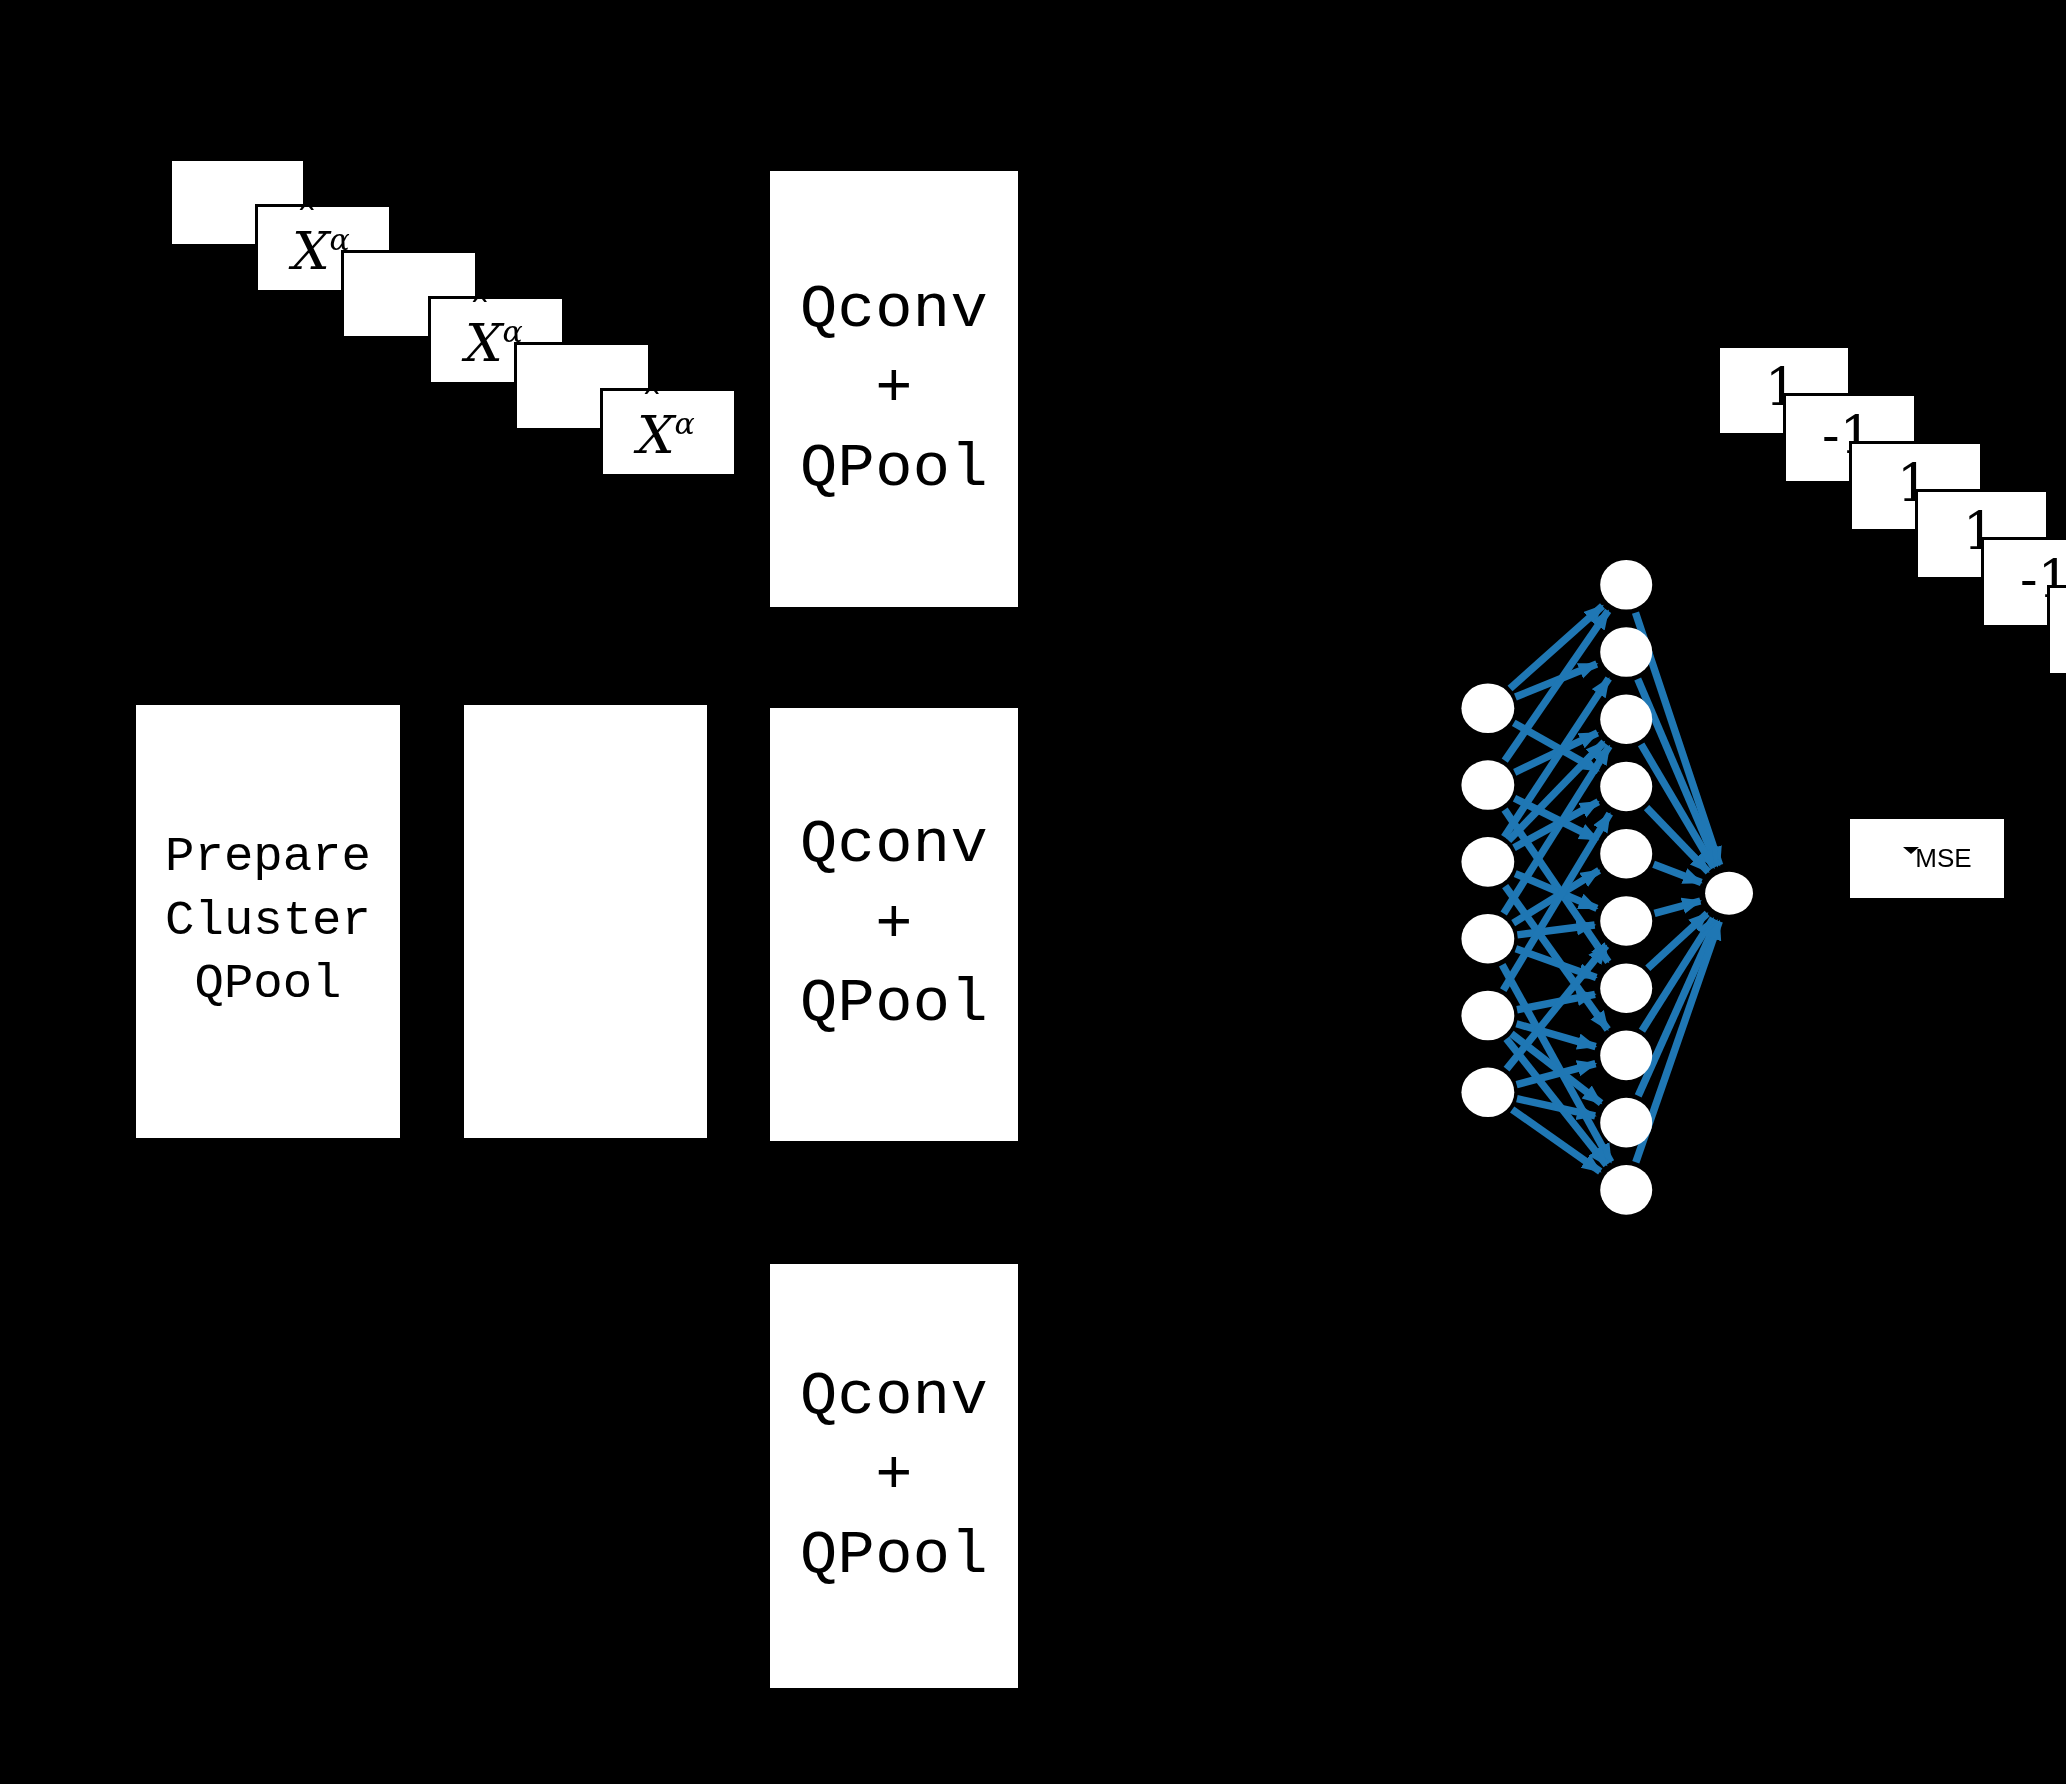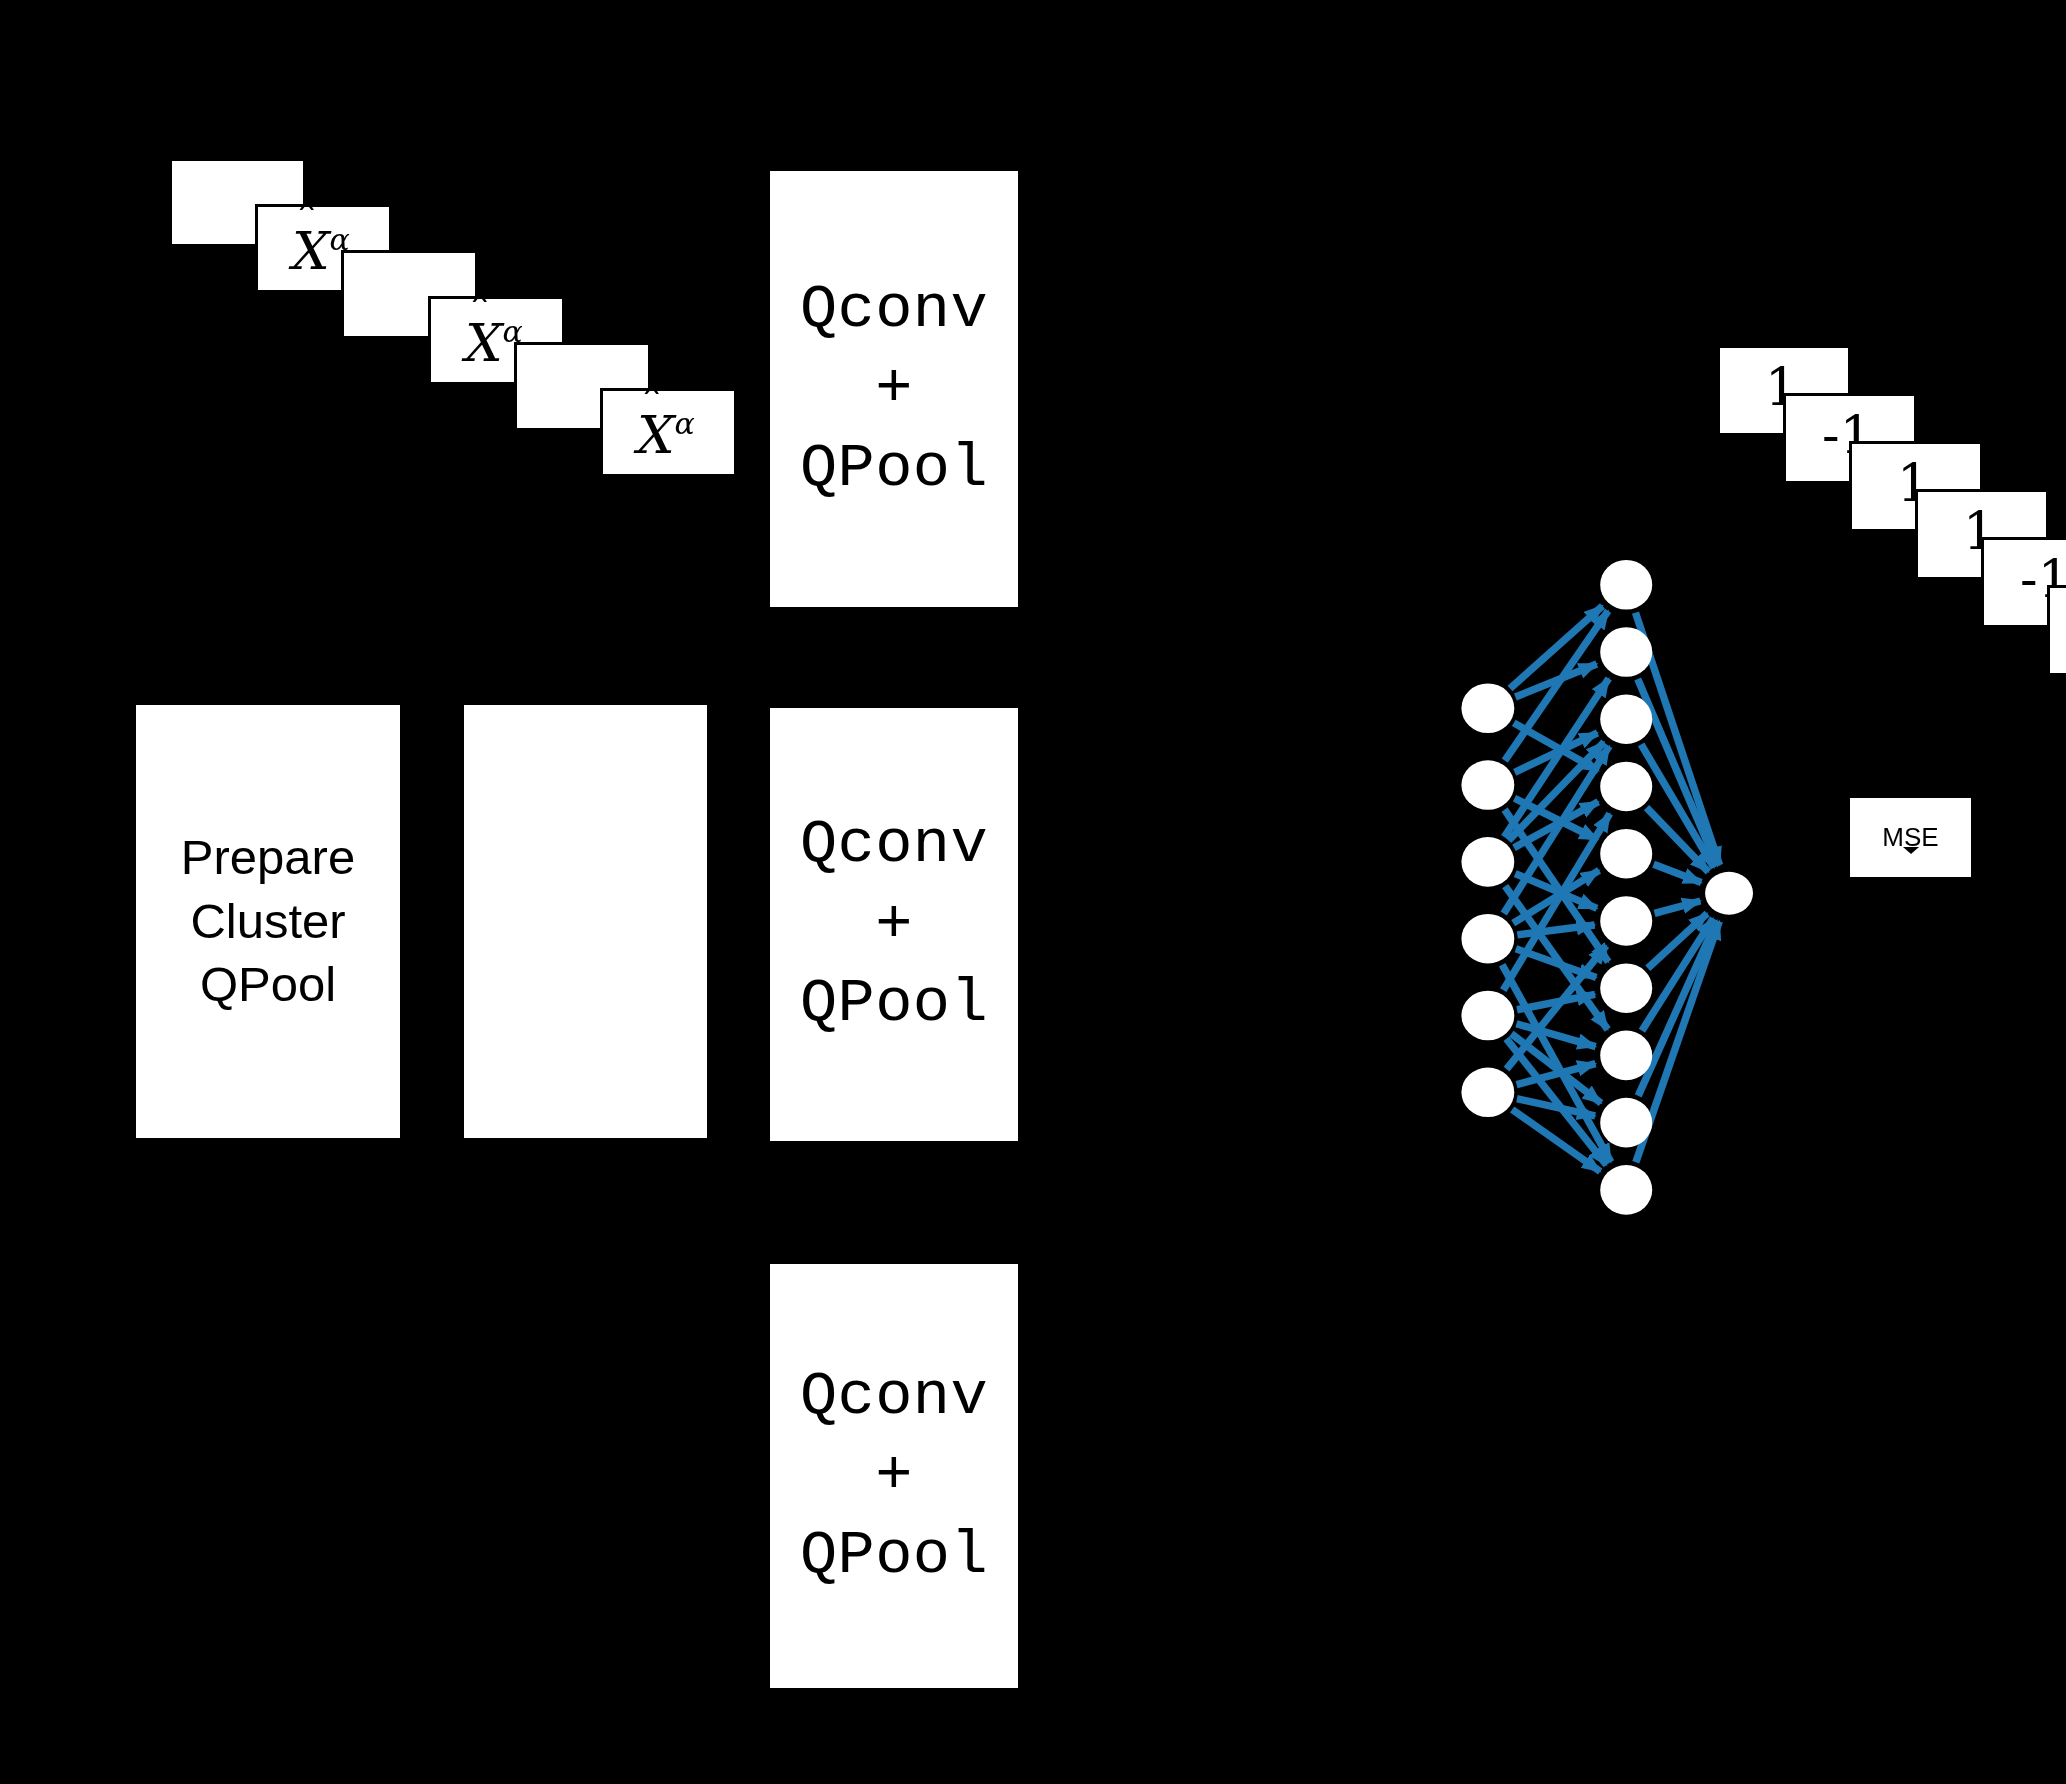--- a/index.html
+++ b/index.html
@@ -1,21 +1,21 @@
 <!DOCTYPE html>
 <html style="font-size:6.6px"><head>
 <meta charset="utf-8">
 <style>
   html,body{margin:0;padding:0;background:#000;}
   #canvas{position:relative;width:2306px;height:1784px;background:#000;overflow:hidden;
           font-family:"Liberation Sans",sans-serif;}
   .box{position:absolute;background:#fff;color:#000;display:flex;align-items:center;
        justify-content:center;text-align:center;}
   .qconv-box{font-size:62px;line-height:1.28;letter-spacing:0.4px;font-family:Liberation Mono, monospace;}
-  .prepare-box{font-size:49px;line-height:1.30;}
+  .prepare-box{font-size:49px;line-height:1.30;font-family:Liberation Mono, monospace;}
   .mse-box{font-size:26px;}
   .card{position:absolute;background:#fff;border:3.3px solid #000;box-sizing:border-box;}
   .card-label{position:absolute;left:48%;top:52%;transform:translate(-50%,-50%);
               color:#000;white-space:nowrap;}
   .num-label{font-family:"DejaVu Serif",serif;font-size:52px;}
   .math-label{font-family:"DejaVu Serif",serif;font-style:italic;font-size:53px;}
   .math-label .hat{position:absolute;left:3.3px;top:-24px;font-style:normal;font-size:46px;}
   .math-label .base{position:relative;}
   .math-label sup{font-size:30px;vertical-align:super;line-height:0;}
   .notch{position:absolute;width:0;height:0;border-left:8.3px solid transparent;
@@ -151,19 +151,19 @@
       </div>
       <div class="card" style="left: 1915px; top: 489px; width: 134px; height: 91px; z-index: 4;">
         <span class="card-label num-label" style="top: 46%;">1</span>
       </div>
       <div class="card" style="left: 1981px; top: 537px; width: 134px; height: 91px; z-index: 5;">
         <span class="card-label num-label" style="top: 46%;">-1</span>
       </div>
       <div class="card" style="left: 2047px; top: 585px; width: 134px; height: 91px; z-index: 6;"></div>
     </div>
 
-  <div class="box mse-box" style="left:1850px;top:798px;width:121px;height:79px;">
+  <div class="box mse-box" style="left:1850px;top:819px;width:121px;height:79px;padding-left:33px;">
     <span>MSE</span>
   </div>
   <div class="notch" style="left:1903px;top:847px;"></div>
 
 </div>
 
 
 </body></html>

